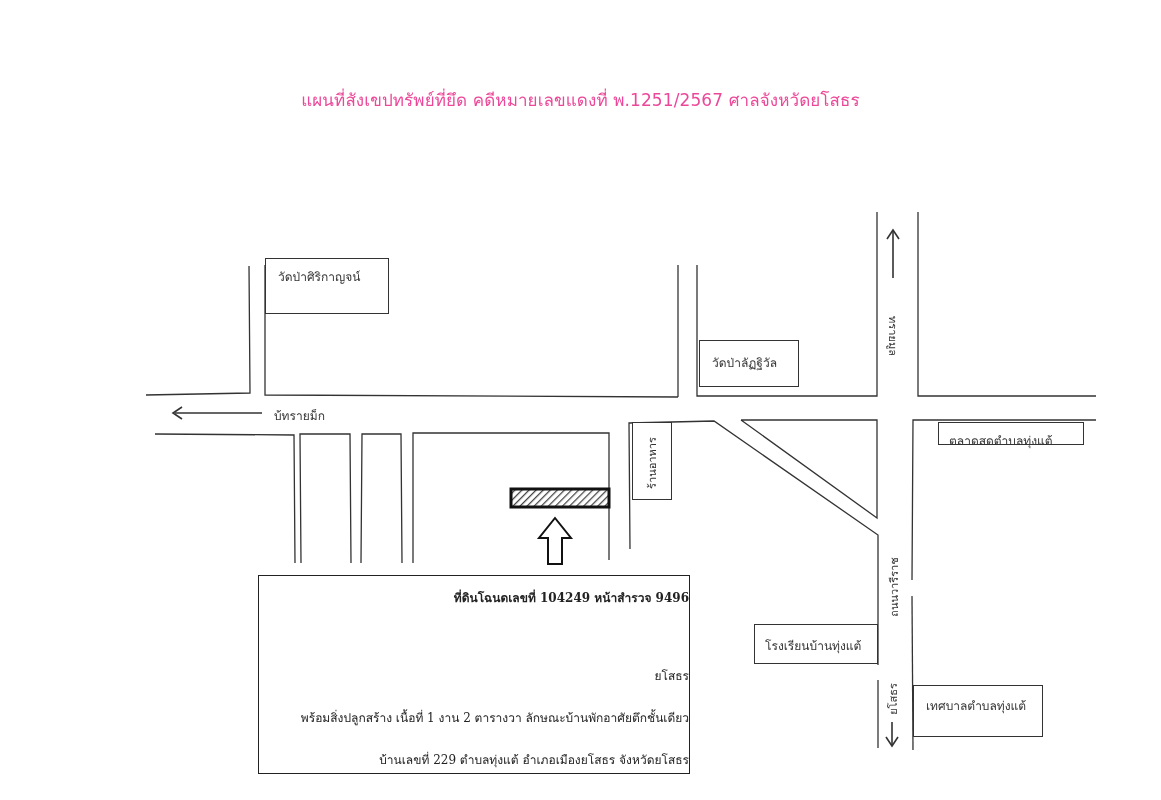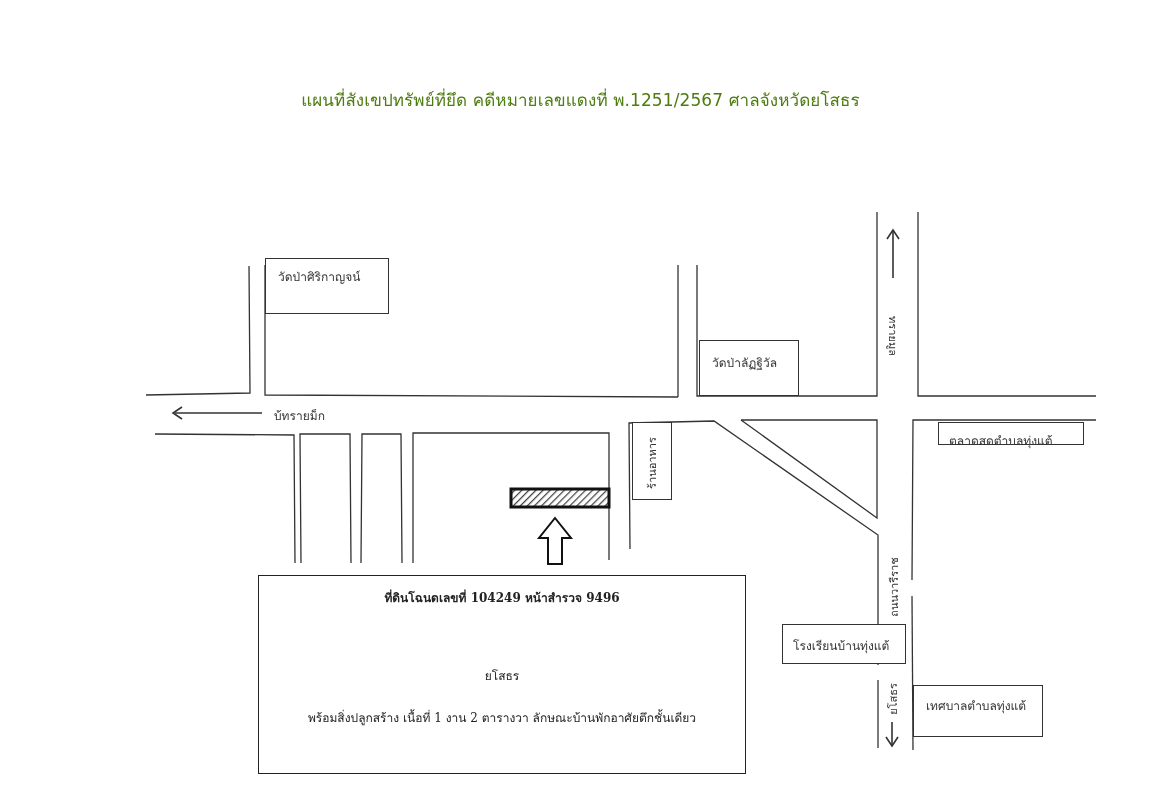--- a/index.html
+++ b/index.html
@@ -1,29 +1,29 @@
 <!DOCTYPE html>
 <html><head>
 <meta charset="utf-8">
 <style>
   html, body { margin: 0; padding: 0; background: #ffffff; }
   body { width: 1161px; height: 800px; position: relative; overflow: hidden;
          font-family: "DejaVu Sans", "Liberation Sans", sans-serif; color: #222; }
   .title { position: absolute; left: 0; top: 86px; width: 1161px; text-align: center;
-           font-size: 17px; color: #4d7c0f; letter-spacing: 0.1px; }
+           font-size: 17px; color: #ec4899; letter-spacing: 0.1px; }
   svg.map { position: absolute; left: 0; top: 0; }
   .lbl { position: absolute; font-size: 12px; color: #333; white-space: nowrap; }
   .box { position: absolute; border: 1px solid #333; background: #fff; box-sizing: border-box; }
   .box .lbl { position: static; display: block; }
   .vtext { position: absolute; font-size: 11px; color: #333; white-space: nowrap;
            transform-origin: center center; }
-  .info { position: absolute; left: 258px; top: 575px; width: 488px; height: 199px;
+  .info { position: absolute; left: 258px; top: 575px; width: 432px; height: 199px;
           border: 1.5px solid #222; box-sizing: border-box; background: #fff;
           font-family: "DejaVu Serif", "Liberation Serif", serif; font-size: 12px;
-          color: #222; text-align: center; padding-left: 36px; }
+          color: #222; text-align: right; padding-left: 36px; }
   .info p { margin: 0; position: absolute; left: 0; right: 0; }
   .info .l1 { top: 12px; font-weight: bold; }
   .info .l2 { top: 54px; }
   .info .l3 { top: 90px; }
   .info .l4 { top: 132px; }
   .info .l5 { top: 174px; }
 </style>
 </head>
 <body>
 
@@ -67,38 +67,39 @@
   </g>
 
   <rect x="511" y="489" width="98" height="18" fill="url(#hatch)" stroke="#111" stroke-width="3"></rect>
 
   <polygon points="555,518 571,538 562,538 562,564 548,564 548,538 539,538" fill="#fff" stroke="#111" stroke-width="2"></polygon>
 </svg>
 
 <div class="box" style="left:265px; top:258px; width:124px; height:56px;">
   <span class="lbl" style="padding:8px 0 0 12px;">วัดป่าศิริกาญจน์</span>
 </div>
-<div class="box" style="left:699px; top:340px; width:100px; height:56px;">
+<div class="box" style="left:699px; top:340px; width:100px; height:47px;">
   <span class="lbl" style="padding:12px 0 0 12px;">วัดป่าลัฏฐิวัล</span>
 </div>
 <div class="box" style="left:632px; top:422px; width:40px; height:78px;"></div>
 <div class="vtext" style="left:620px; top:454px; width:64px; text-align:center; transform:rotate(-90deg);">ร้านอาหาร</div>
 
 <div class="box" style="left:938px; top:422px; width:146px; height:23px;">
   <span class="lbl" style="padding:8px 0 0 10px;">ตลาดสดตำบลทุ่งแต้</span>
 </div>
-<div class="box" style="left:754px; top:624px; width:124px; height:40px;margin-left:28px;">
+<div class="box" style="left:754px; top:624px; width:124px; height:40px;">
   <span class="lbl" style="padding:11px 0 0 10px;">โรงเรียนบ้านทุ่งแต้</span>
 </div>
 <div class="box" style="left:913px; top:685px; width:130px; height:52px;">
   <span class="lbl" style="padding:10px 0 0 12px;">เทศบาลตำบลทุ่งแต้</span>
 </div>
 
 <span class="lbl" style="left:274px; top:406px;">บ้ทรายม็ก</span>
 <div class="vtext" style="left:868px; top:327px; width:50px; text-align:center; transform:rotate(90deg);">ทรายมูล</div>
 <div class="vtext" style="left:862px; top:578px; width:64px; text-align:center; transform:rotate(-90deg);">ถนนวารีราช</div>
 <div class="vtext" style="left:873px; top:690px; width:40px; text-align:center; transform:rotate(-90deg);">ยโสธร</div>
 
 <div class="info">
   <p class="l1">ที่ดินโฉนดเลขที่ 104249 หน้าสำรวจ 9496</p>
   <p class="l3">ยโสธร</p>
   <p class="l4">พร้อมสิ่งปลูกสร้าง เนื้อที่ 1 งาน 2 ตารางวา ลักษณะบ้านพักอาศัยตึกชั้นเดียว</p>
+  <p class="l5">บ้านเลขที่ 229 ตำบลทุ่งแต้ อำเภอเมืองยโสธร จังหวัดยโสธร</p>
 </div>
 
 </body></html>

